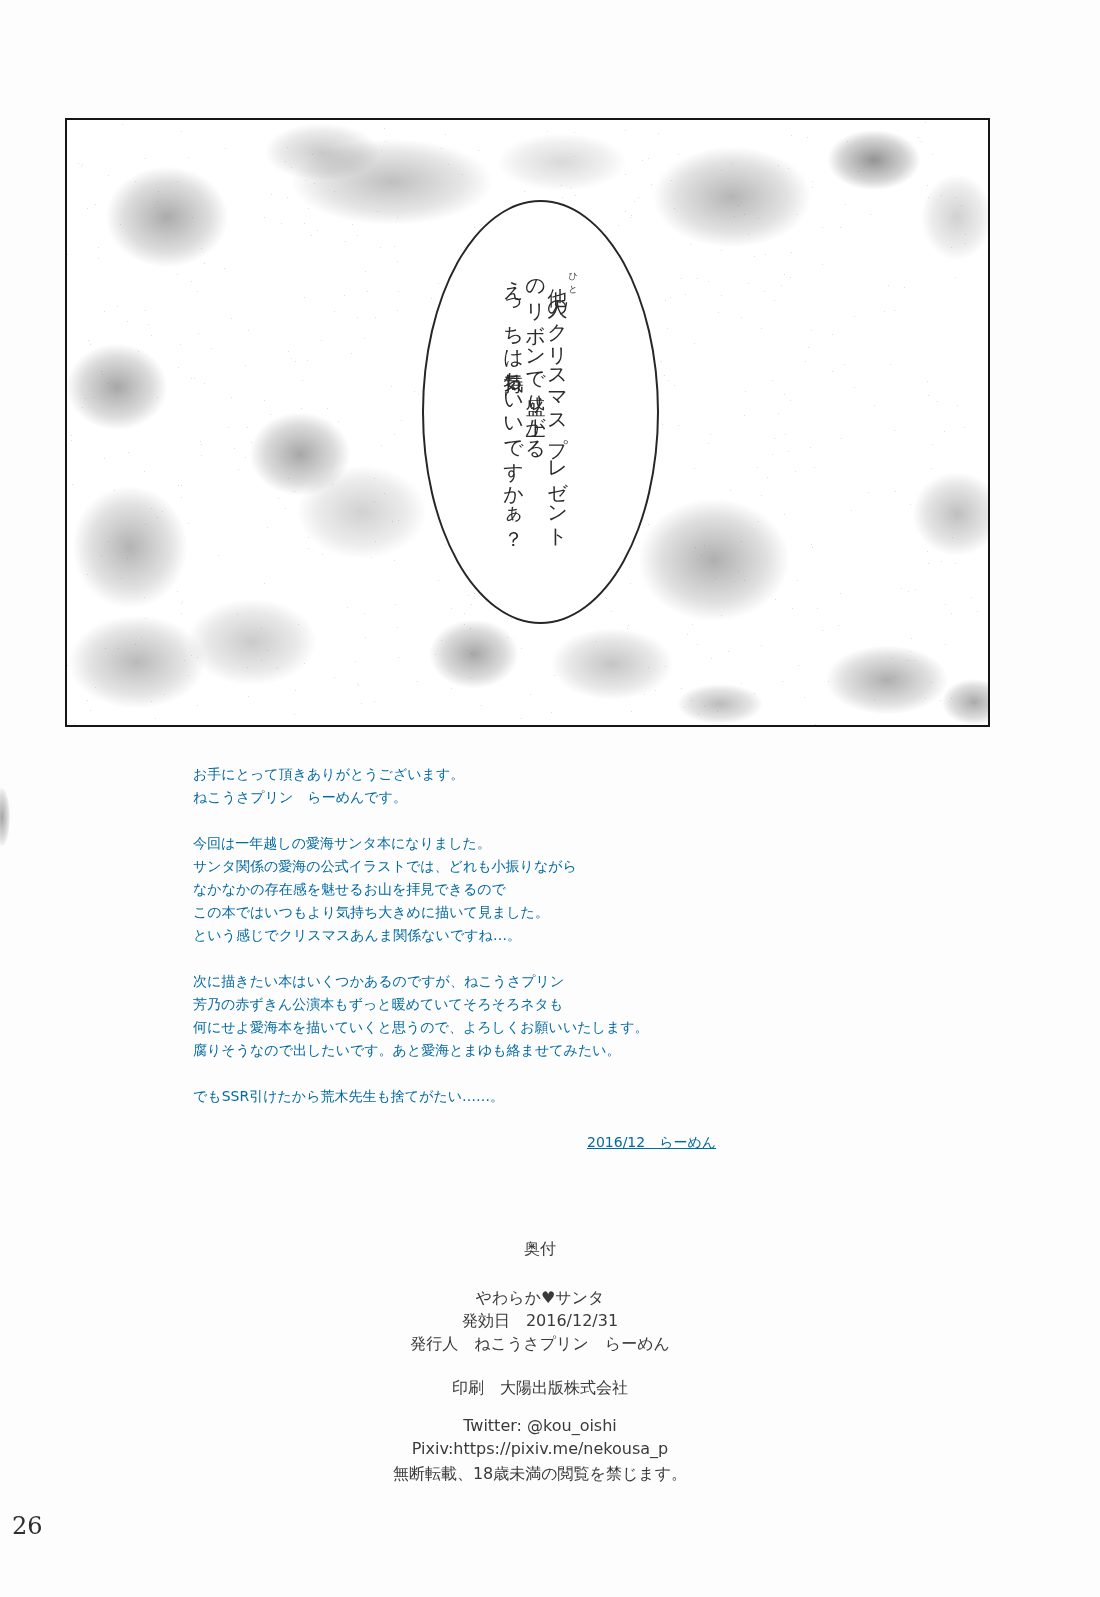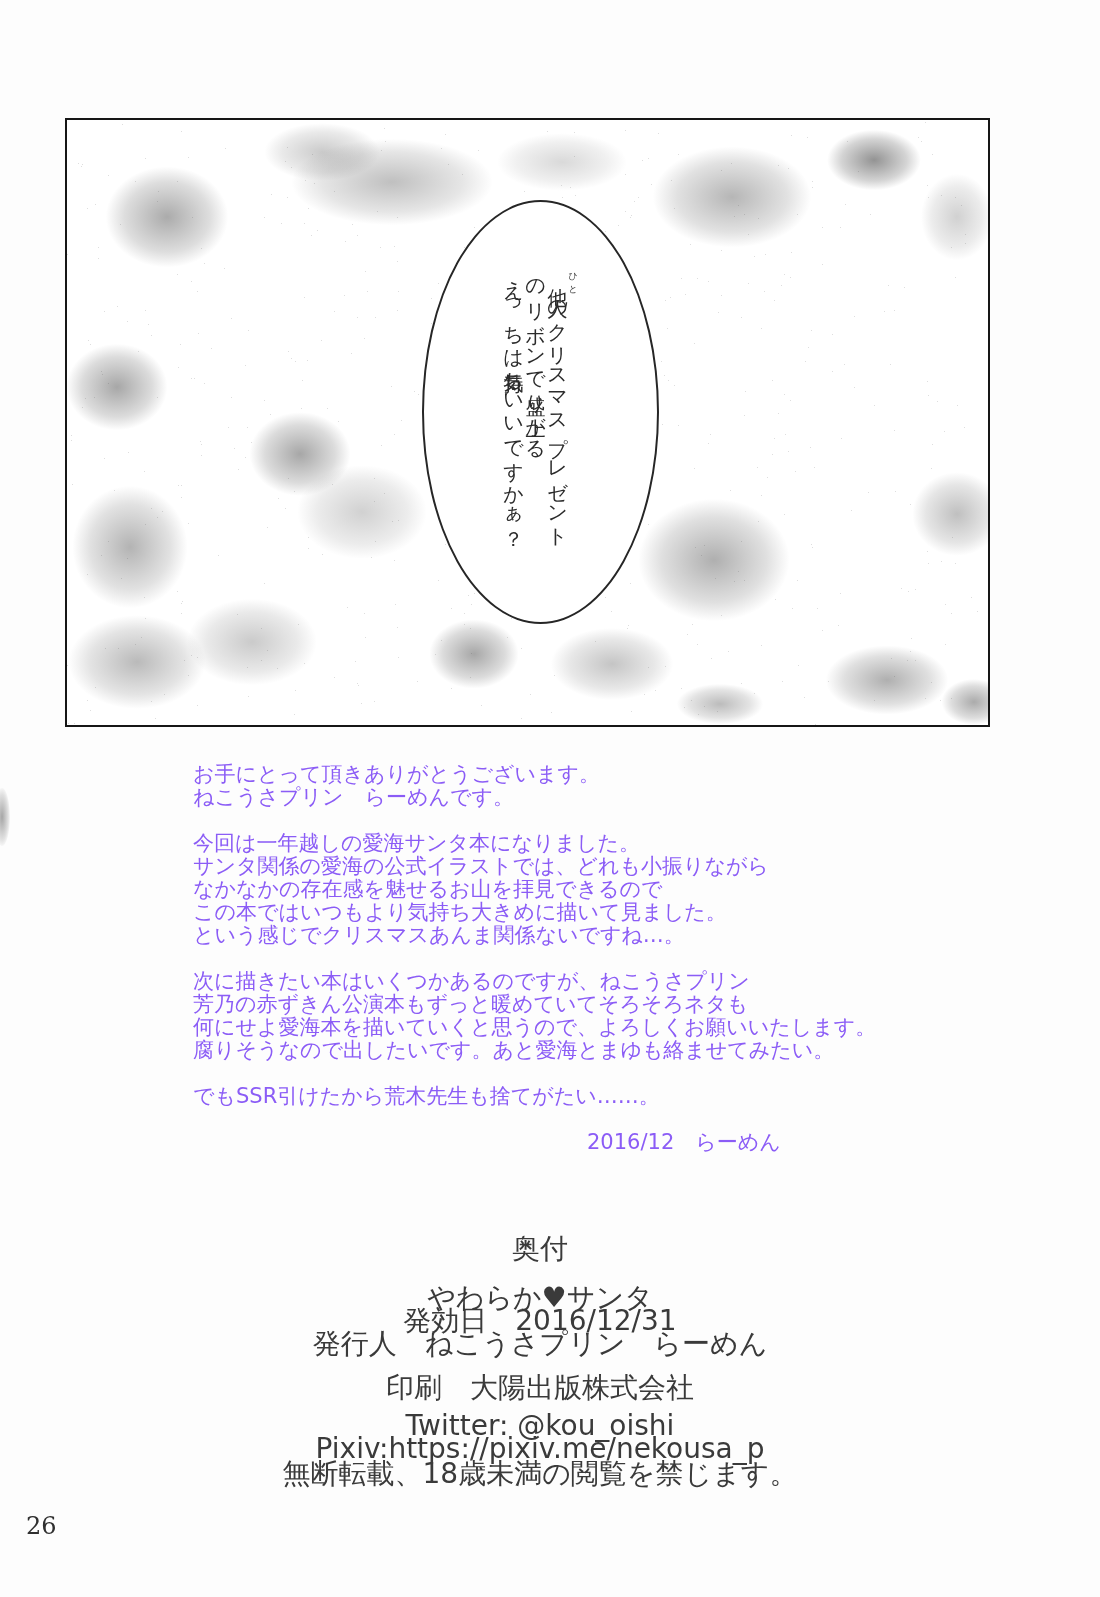--- a/index.html
+++ b/index.html
@@ -70,47 +70,47 @@
     font-weight: 500;
   }
   .vtext p { display: block; }
   .vtext rt { font-size: 9px; letter-spacing: 2px; color: #3a3a3a; }
 
   
   .afterword {
     position: absolute;
     left: 193px; top: 763px;
     width: 840px;
-    font-size: 21px;
+    font-size: 14px;
     line-height: 23px;
-    color: #8b5cf6;
+    color: #0369a1;
   }
   .afterword .para { margin-bottom: 23px; }
   .afterword .line { white-space: pre; }
-  .signature { padding-left: 394px; margin-top: 14px; white-space: pre; }
+  .signature { padding-left: 394px; margin-top: 14px; white-space: pre; text-decoration: underline; }
 
   
   .colophon {
     position: absolute;
     left: 0; top: 1237px;
     width: 1080px;
     text-align: center;
-    font-size: 28px;
+    font-size: 16px;
     line-height: 23px;
     color: #3a3a3a;
   }
   .colophon .heading { margin-bottom: 26px; }
   .colophon .printer { margin-top: 21px; }
   .colophon .twitter { margin-top: 15px; }
   .colophon .notice  { margin-top: 2px; }
 
   
   .page-number {
     position: absolute;
-    left: 26px; top: 1512px;
+    left: 12px; top: 1512px;
     font-family: "DejaVu Serif", serif;
     font-size: 24px;
     color: #2f2f2f;
   }
   .smudge {
     position: absolute;
     left: -6px; top: 788px;
     width: 16px; height: 58px;
     border-radius: 50%;
     background: radial-gradient(rgba(60,60,60,.45) 0%, rgba(60,60,60,.15) 55%, rgba(60,60,60,0) 75%);

